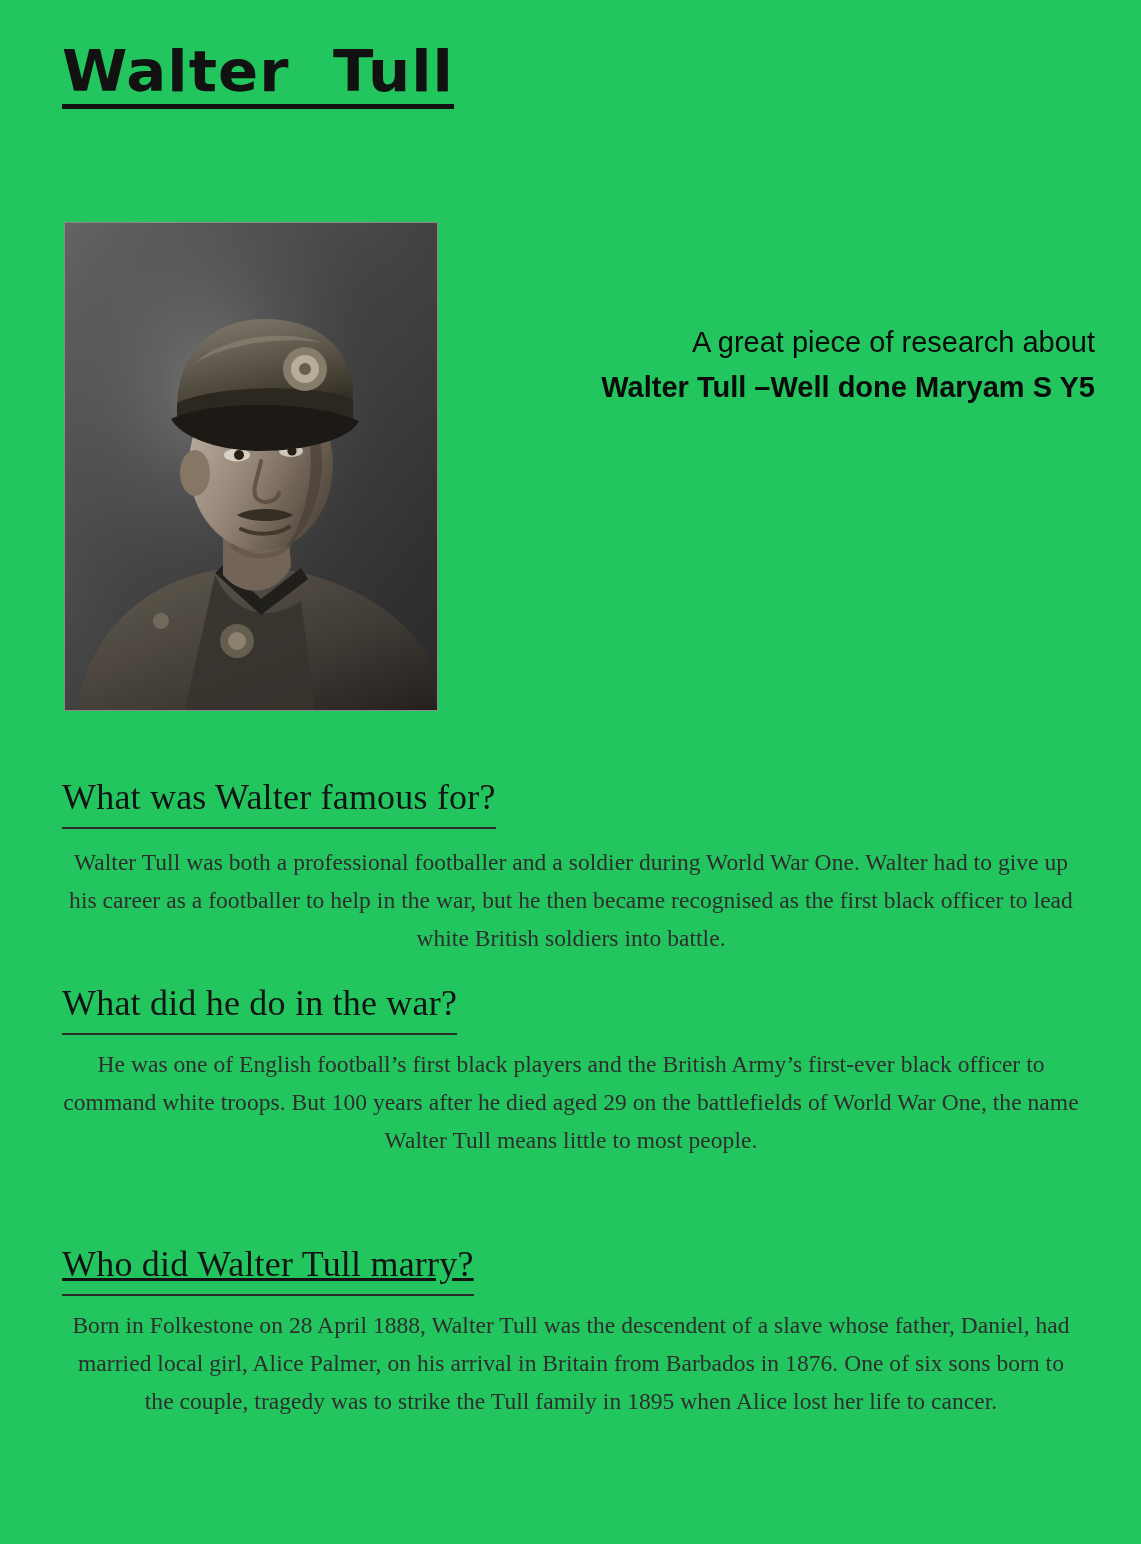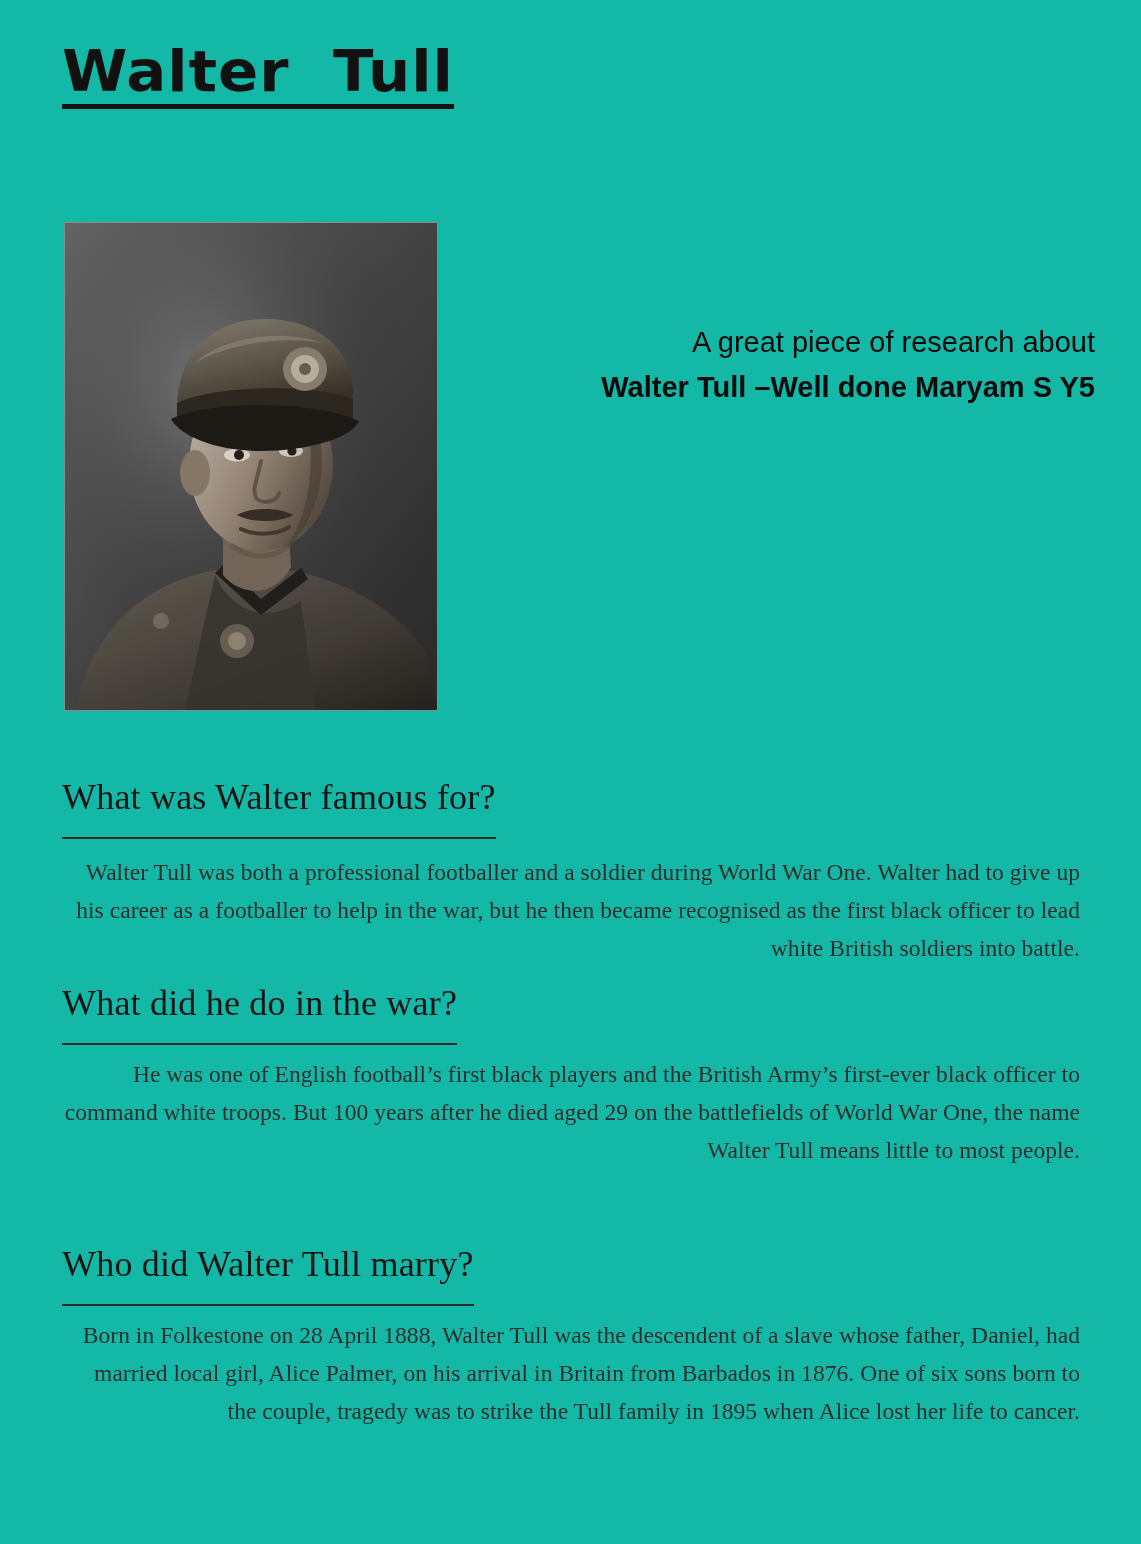--- a/index.html
+++ b/index.html
@@ -12,21 +12,21 @@
     height: 1544px;
     position: relative;
     font-family: "Liberation Serif", serif;
     color: #000000;
     overflow: hidden;
   }
 
   .page {
     position: absolute;
     inset: 0;
-    background: #14b8a6;
+    background: #22c55e;
   }
 
   
   .doc-title {
     position: absolute;
     left: 62px;
     top: 42px;
     font-family: "DejaVu Sans", sans-serif;
     font-weight: bold;
     font-size: 57px;
@@ -78,40 +78,40 @@
     left: 62px;
     width: 1018px;
   }
   .section-heading {
     font-family: "Liberation Serif", serif;
     font-size: 36px;
     font-weight: 400;
     color: #141414;
     display: inline-block;
     border-bottom: 2px solid #2b2b2b;
-    padding-bottom: 19px;
+    padding-bottom: 9px;
     margin: 0 0 14px 0;
     letter-spacing: 0.2px;
   }
   .section-body {
     font-family: "Liberation Serif", serif;
     font-size: 23.5px;
     line-height: 1.62;
     color: #2e2e2e;
     margin: 0;
-    text-align: right;
+    text-align: center;
     letter-spacing: 0.05px;
   }
 
   #sec-famous { top: 776px; }
   #sec-war    { top: 982px; }
   #sec-marry  { top: 1243px; }
 
   #sec-war .section-heading { margin-bottom: 10px; }
-  #sec-marry .section-heading { margin-bottom: 10px; }
+  #sec-marry .section-heading { margin-bottom: 10px; text-decoration: underline; }
 </style>
 </head>
 <body>
 
 <div class="page">
 
   <div class="doc-title">Walter  Tull</div>
 
   <div class="portrait-wrap">
     <svg class="portrait" viewBox="0 0 372 487" preserveAspectRatio="xMidYMid slice">

